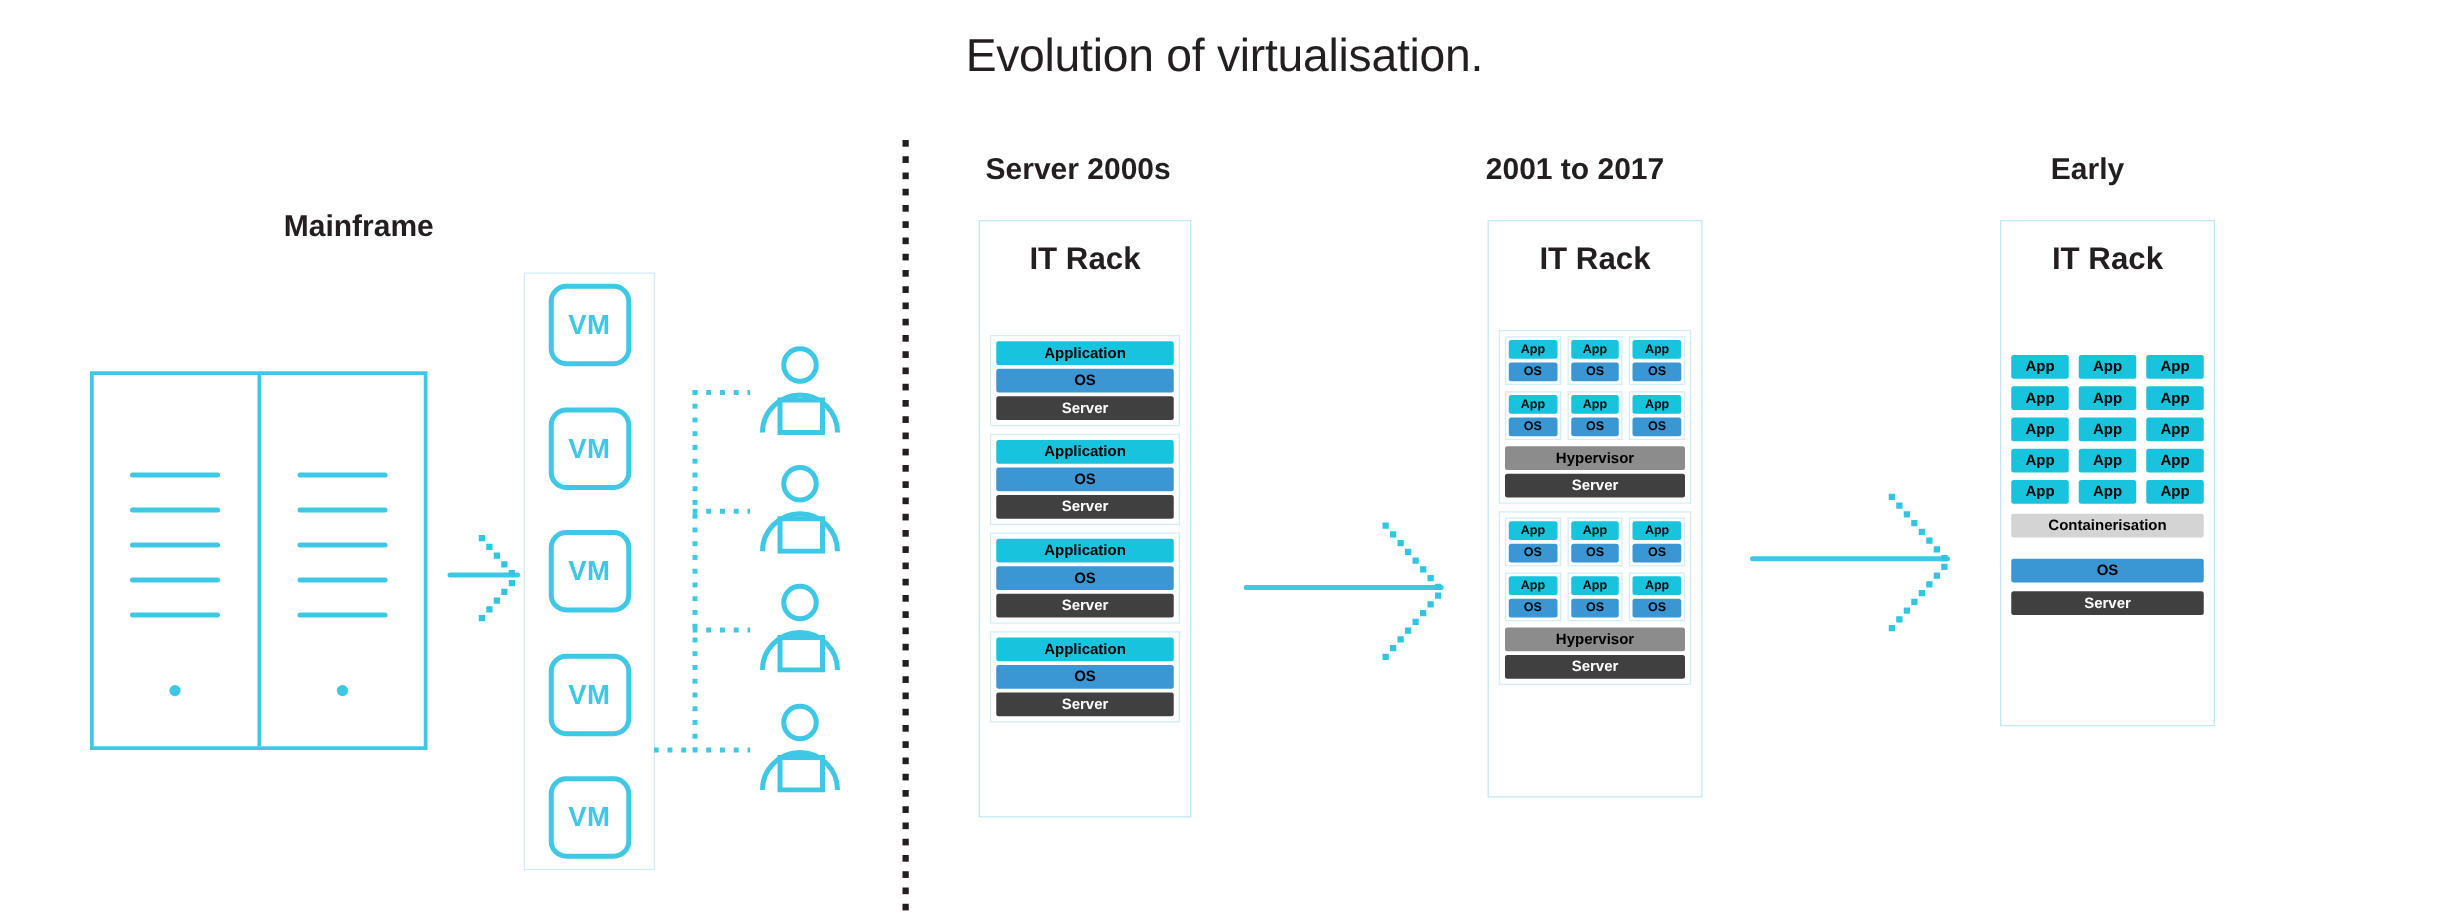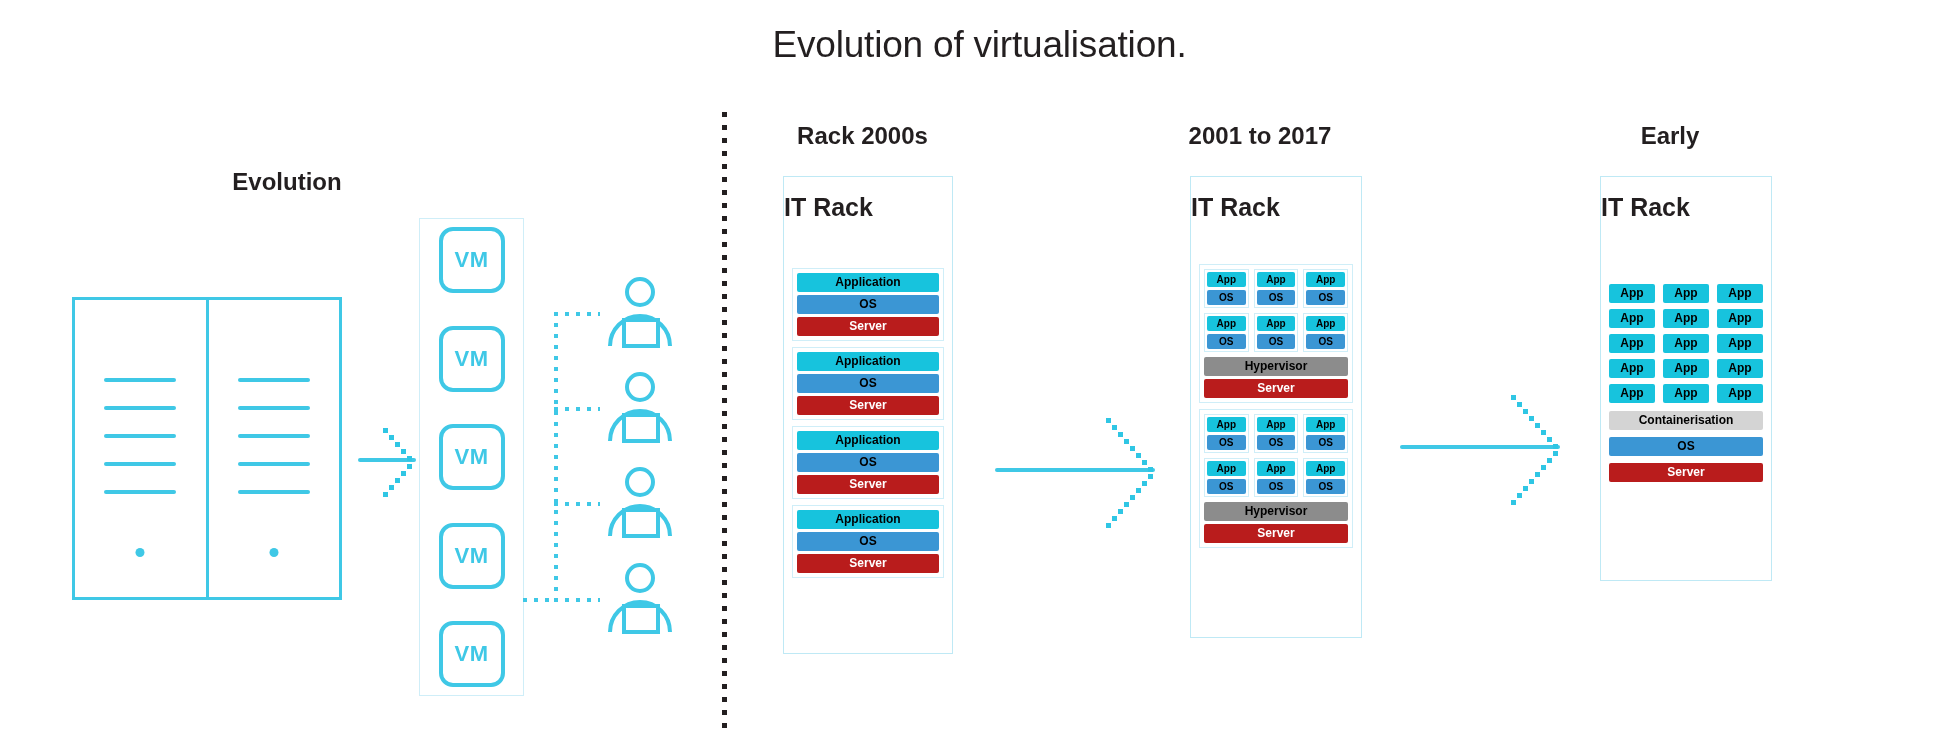--- a/index.html
+++ b/index.html
@@ -124,20 +124,21 @@
     background-size: 11px 4px; background-repeat: repeat-x;
   }
 
   
   .rack {
     position: absolute;
     border: 1px solid #bfe9f5;
     background: #ffffff;
   }
   .rack-title {
+    text-align: center;
     font-size: 25px; font-weight: 700; color: #231f20;
     padding-top: 16px;
   }
   .rack-body { padding: 8px; }
 
   .unit {
     border: 1px solid #cfeef8;
     padding: 4px;
     margin-bottom: 6px;
   }
@@ -147,21 +148,21 @@
     height: 19px; line-height: 19px;
     text-align: center;
     font-size: 12px; font-weight: 700;
     border-radius: 2px;
     margin-bottom: 3px;
     white-space: nowrap; overflow: hidden;
   }
   .bar:last-child { margin-bottom: 0; }
   .bar.app   { background: #17c3dd; color: #000; }
   .bar.os    { background: #3b96d4; color: #000; }
-  .bar.srv   { background: #b91c1c; color: #fff; }
+  .bar.srv   { background: #404040; color: #fff; }
   .bar.hyp   { background: #8c8c8c; color: #000; }
   .bar.cont  { background: #d4d4d4; color: #000; }
 
   
   .grid3 { display: grid; grid-template-columns: repeat(3, 1fr); gap: 5px; }
   .tile {
     border: 1px solid #cfeef8;
     padding: 2px;
   }
   .tile .bar { height: 15px; line-height: 15px; font-size: 10px; margin-bottom: 3px; }
@@ -171,21 +172,21 @@
   .appgrid { display: grid; grid-template-columns: repeat(3, 1fr); gap: 6px 8px; }
   .appgrid .bar { margin-bottom: 0; height: 19px; line-height: 19px; }
 </style>
 </head>
 <body>
 
 <div id="stage">
 
   <div id="title">Evolution of virtualisation.</div>
 
-  <div class="era-sub" style="left:177px; top:168px; width:220px;">Evolution</div>
+  <div class="era-sub" style="left:177px; top:168px; width:220px;">Mainframe</div>
 
   <div id="mainframe">
     <div class="panel left">
       <div class="lines">
         <div class="ln"></div>
         <div class="ln"></div>
         <div class="ln"></div>
         <div class="ln"></div>
         <div class="ln"></div>
       </div>
@@ -260,21 +261,21 @@
       <svg width="80" height="72" viewBox="0 0 80 72">
         <circle cx="40" cy="16" r="13" fill="none" stroke="#3fc8e6" stroke-width="4"></circle>
         <path d="M10 70 A30 30 0 0 1 70 70" fill="none" stroke="#3fc8e6" stroke-width="4"></path>
         <rect x="24" y="44" width="34" height="26" fill="#fff" stroke="#3fc8e6" stroke-width="4"></rect>
       </svg>
     </div>
   </div>
 
   <div id="divider"></div>
 
-  <div class="era-head" style="left:775px; top:122px; width:175px;">Rack 2000s</div>
+  <div class="era-head" style="left:775px; top:122px; width:175px;">Server 2000s</div>
 
   <div class="rack" style="left:783px; top:176px; width:170px; height:478px;">
     <div class="rack-title">IT Rack</div>
     <div class="rack-body" style="padding-top:46px;">
       <div class="unit">
         <div class="bar app">Application</div>
         <div class="bar os">OS</div>
         <div class="bar srv">Server</div>
       </div>
       <div class="unit">
@@ -425,19 +426,19 @@
         <div class="bar app">App</div>
         <div class="bar app">App</div>
         <div class="bar app">App</div>
         <div class="bar app">App</div>
         <div class="bar app">App</div>
         <div class="bar app">App</div>
         <div class="bar app">App</div>
         <div class="bar app">App</div>
         <div class="bar app">App</div>
       </div>
-      <div class="bar cont" style="margin-bottom:7px;">Containerisation</div>
+      <div class="bar cont" style="margin-bottom:17px;">Containerisation</div>
       <div class="bar os" style="margin-bottom:7px;">OS</div>
       <div class="bar srv">Server</div>
     </div>
   </div>
 
 </div>
 
 </body></html>

